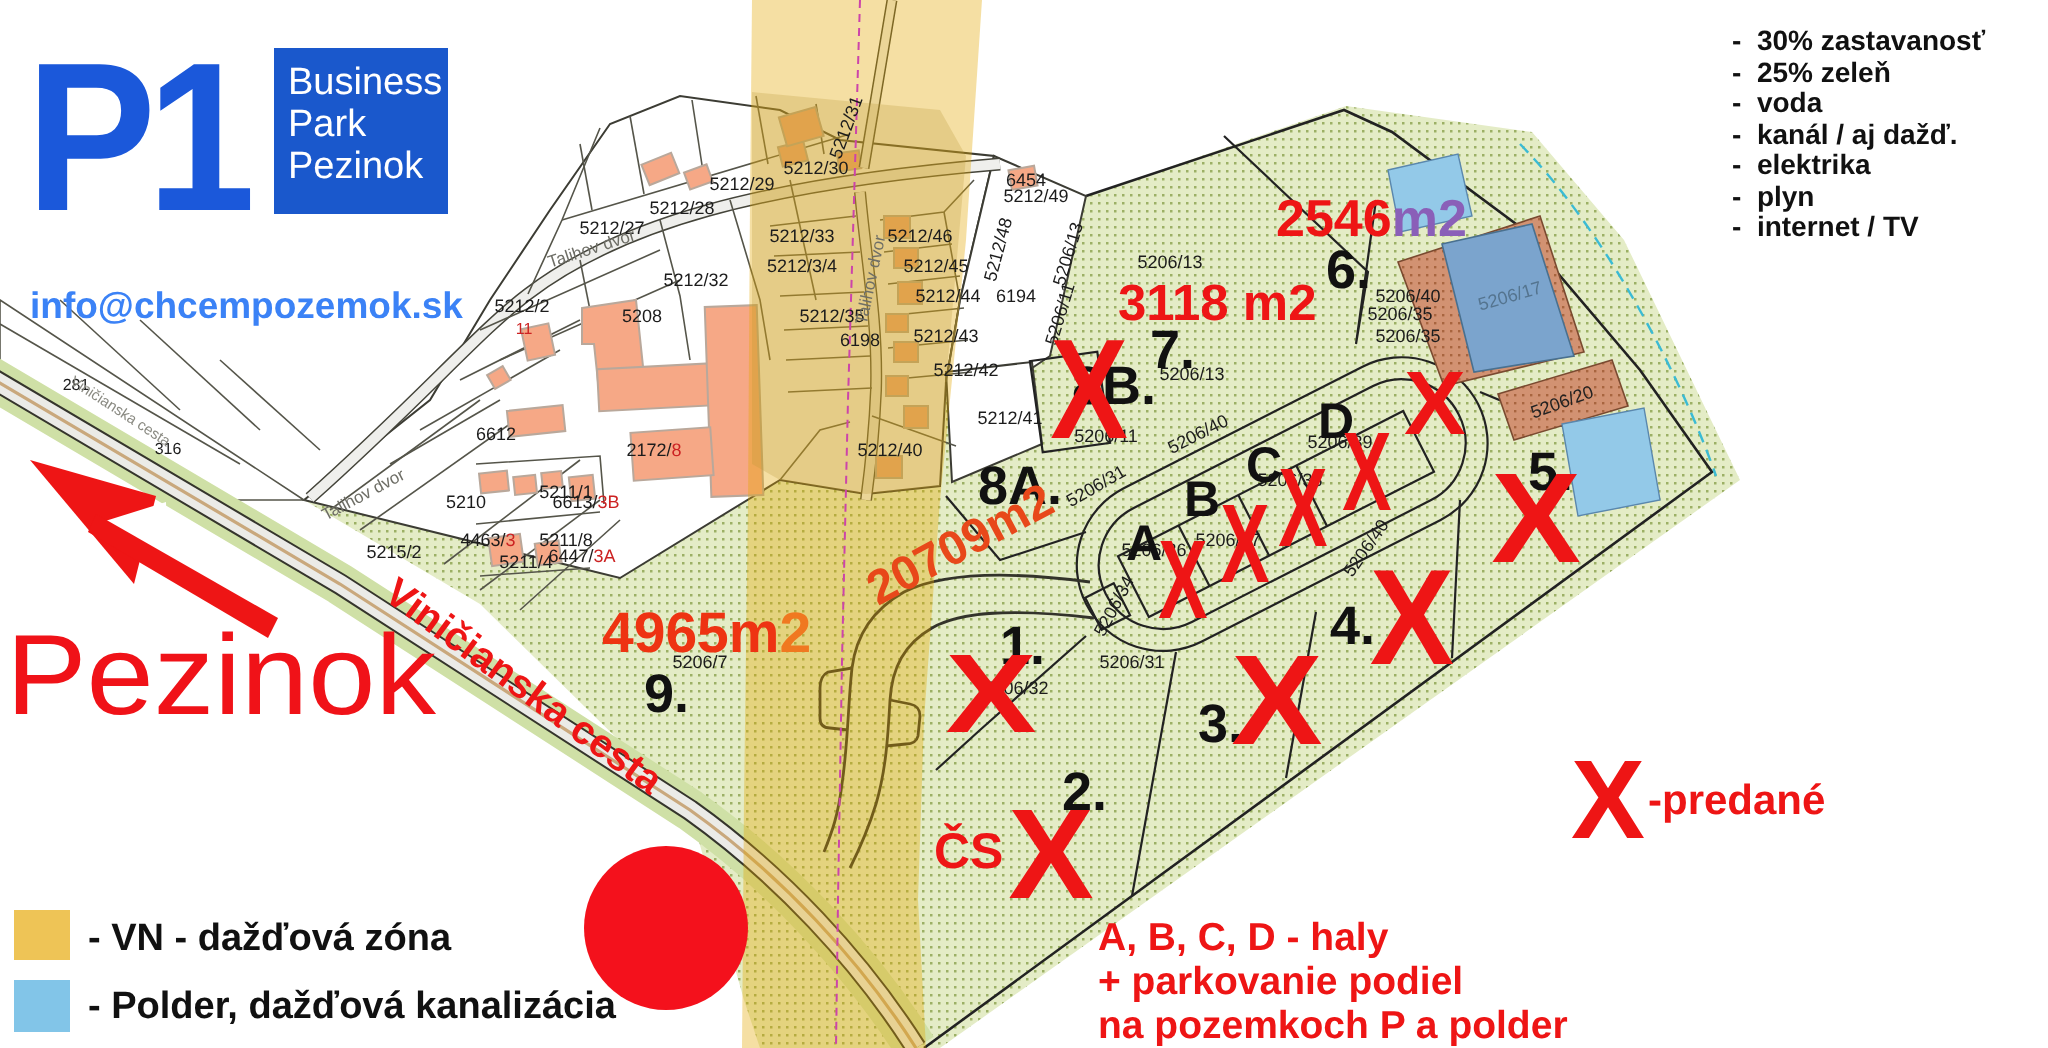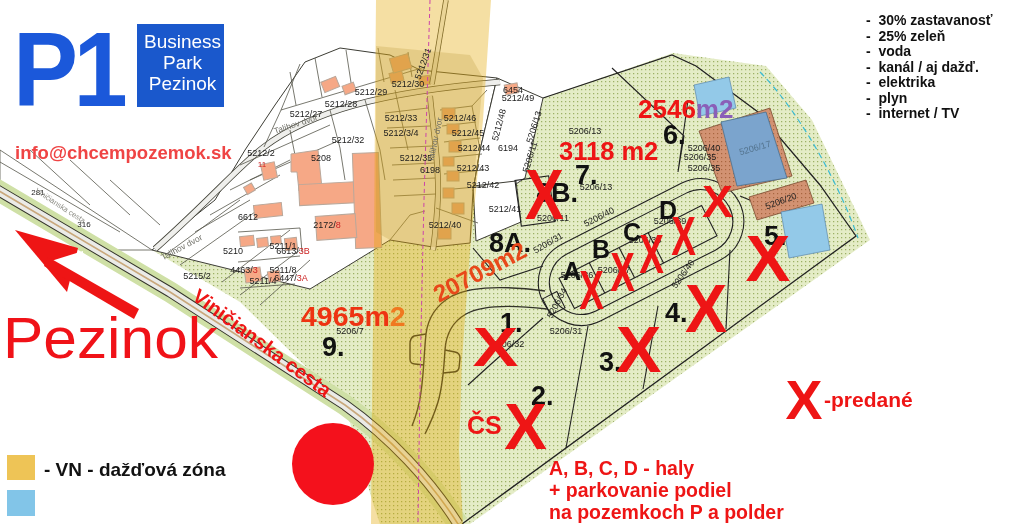--- a/index.html
+++ b/index.html
@@ -436,37 +436,38 @@
 <polygon points="15,230 78,248 67,292" fill="#ee1515"></polygon>
 <polygon points="83,251 51,261 84,286" fill="#ffffff"></polygon>
 <polygon points="48,257 139,309 134,319 44,266" fill="#ee1515"></polygon>
 </g>
 </svg>
 
 <div class="t" style="left:13px;top:9px;font-size:106px;font-weight:bold;color:#1b58da;letter-spacing:-5px;transform:scale(0.92,1);transform-origin:left top;">P1</div>
 
 <div class="t" style="left:137px;top:24px;width:87px;height:83px;background:#1a58cc;"></div>
 
-<div class="t" style="left:144px;top:31px;font-size:19px;line-height:21px;color:#fff;text-align:center;">Business<br>Park<br>Pezinok</div>
-
-
-<div class="t" style="left:15px;top:142px;font-size:18.5px;font-weight:bold;color:#ef4444;">info@chcempozemok.sk</div>
+<div class="t" style="left:144px;top:31px;font-size:19px;line-height:21px;color:#fff;">Business<br>Park<br>Pezinok</div>
+
+
+<div class="t" style="left:15px;top:142px;font-size:18.5px;font-weight:bold;color:#3b82f6;">info@chcempozemok.sk</div>
 
 <div class="t" style="left:866px;top:13px;font-size:14px;font-weight:bold;color:#111;line-height:15.5px;">
 - &nbsp;30% zastavanosť<br>
 - &nbsp;25% zeleň<br>
 - &nbsp;voda<br>
 - &nbsp;kanál / aj dažď.<br>
 - &nbsp;elektrika<br>
 - &nbsp;plyn<br>
 - &nbsp;internet / TV
 </div>
 
 <div class="t" style="left:3px;top:305px;font-size:57px;color:#f01218;transform:scale(1.06,1);transform-origin:left top;">Pezinok</div>
 
 <div class="t" style="left:7px;top:455px;width:28px;height:25px;background:#eec456;"></div>
 
 <div class="t" style="left:44px;top:459px;font-size:19px;font-weight:bold;color:#111;">- VN - dažďová zóna</div>
 
 <div class="t" style="left:7px;top:490px;width:28px;height:26px;background:#82c5e8;"></div>
 
+<div class="t" style="left:44px;top:493px;font-size:19px;font-weight:bold;color:#111;">- Polder, dažďová kanalizácia</div>
 
 </div>
 
 </body></html>

